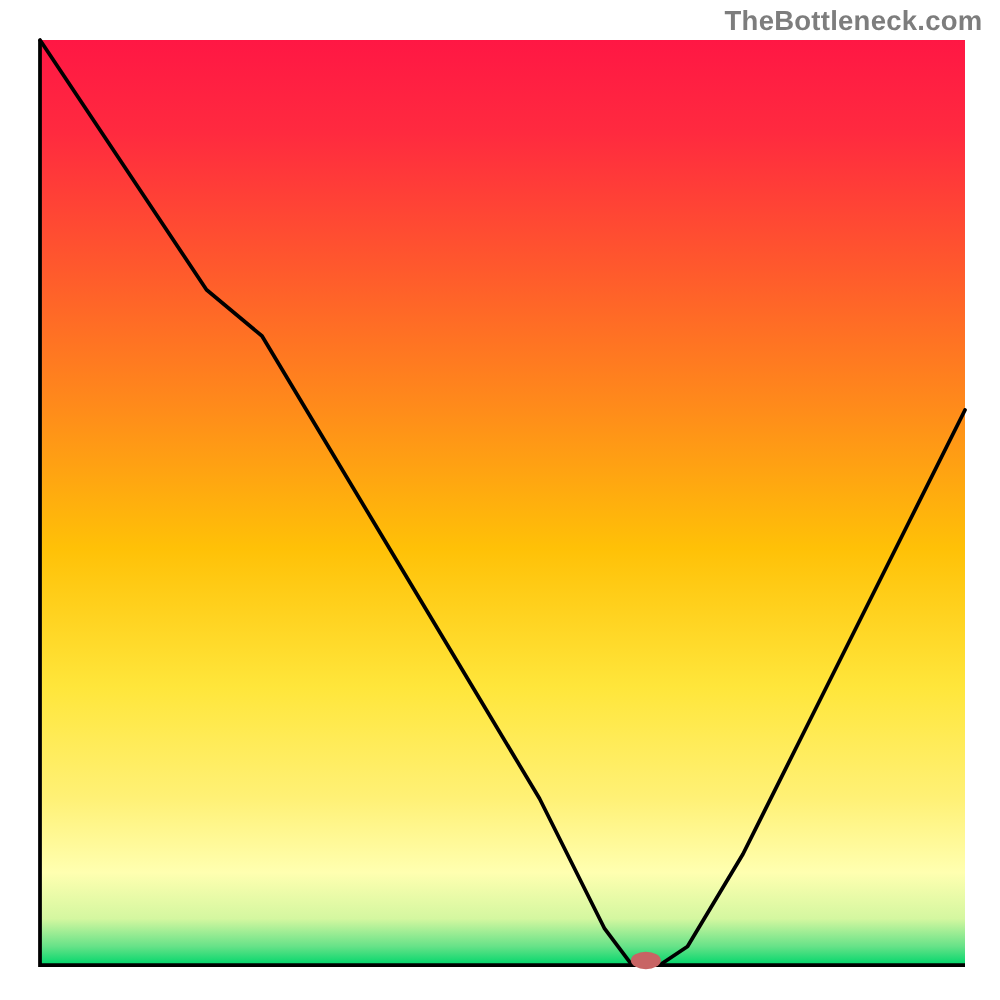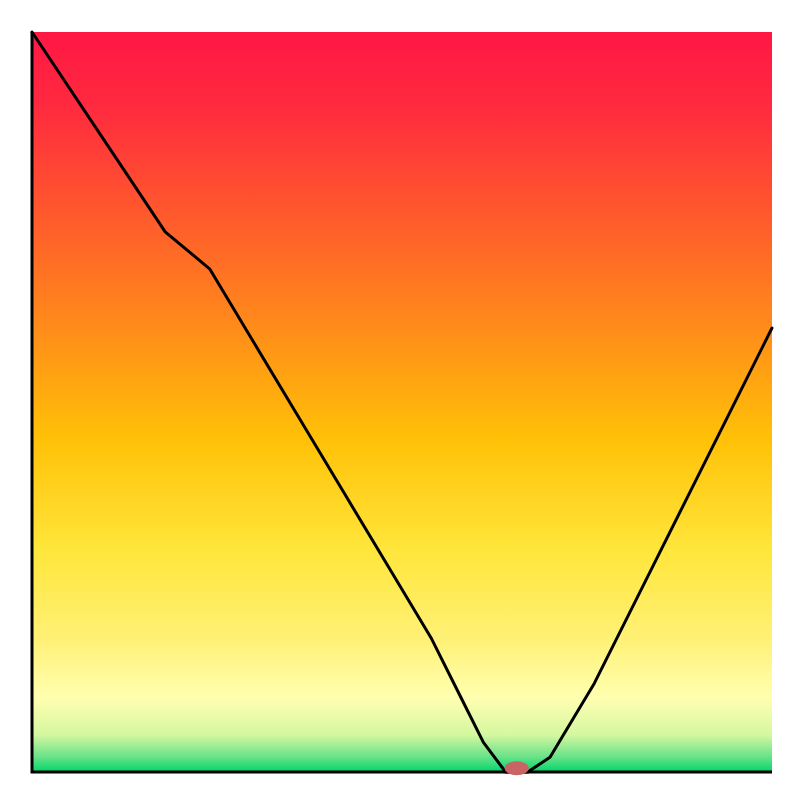--- a/index.html
+++ b/index.html
@@ -28,20 +28,21 @@
   svg {
     position: absolute;
     top: 0;
     left: 0;
   }
 </style>
 </head>
 <body>
 <div class="container">
 
+<div class="watermark">TheBottleneck.com</div>
 
 <svg id="chart-svg" width="800" height="800" viewBox="0 0 800 800">
   <defs>
     <linearGradient id="bg-grad" x1="0" y1="0" x2="0" y2="1">
           <stop offset="0%" stop-color="#ff1744"></stop>
           <stop offset="10%" stop-color="#ff2a3f"></stop>
           <stop offset="25%" stop-color="#ff5a2c"></stop>
           <stop offset="40%" stop-color="#ff8c1a"></stop>
           <stop offset="55.00000000000001%" stop-color="#ffc107"></stop>
           <stop offset="70%" stop-color="#ffe63b"></stop>

